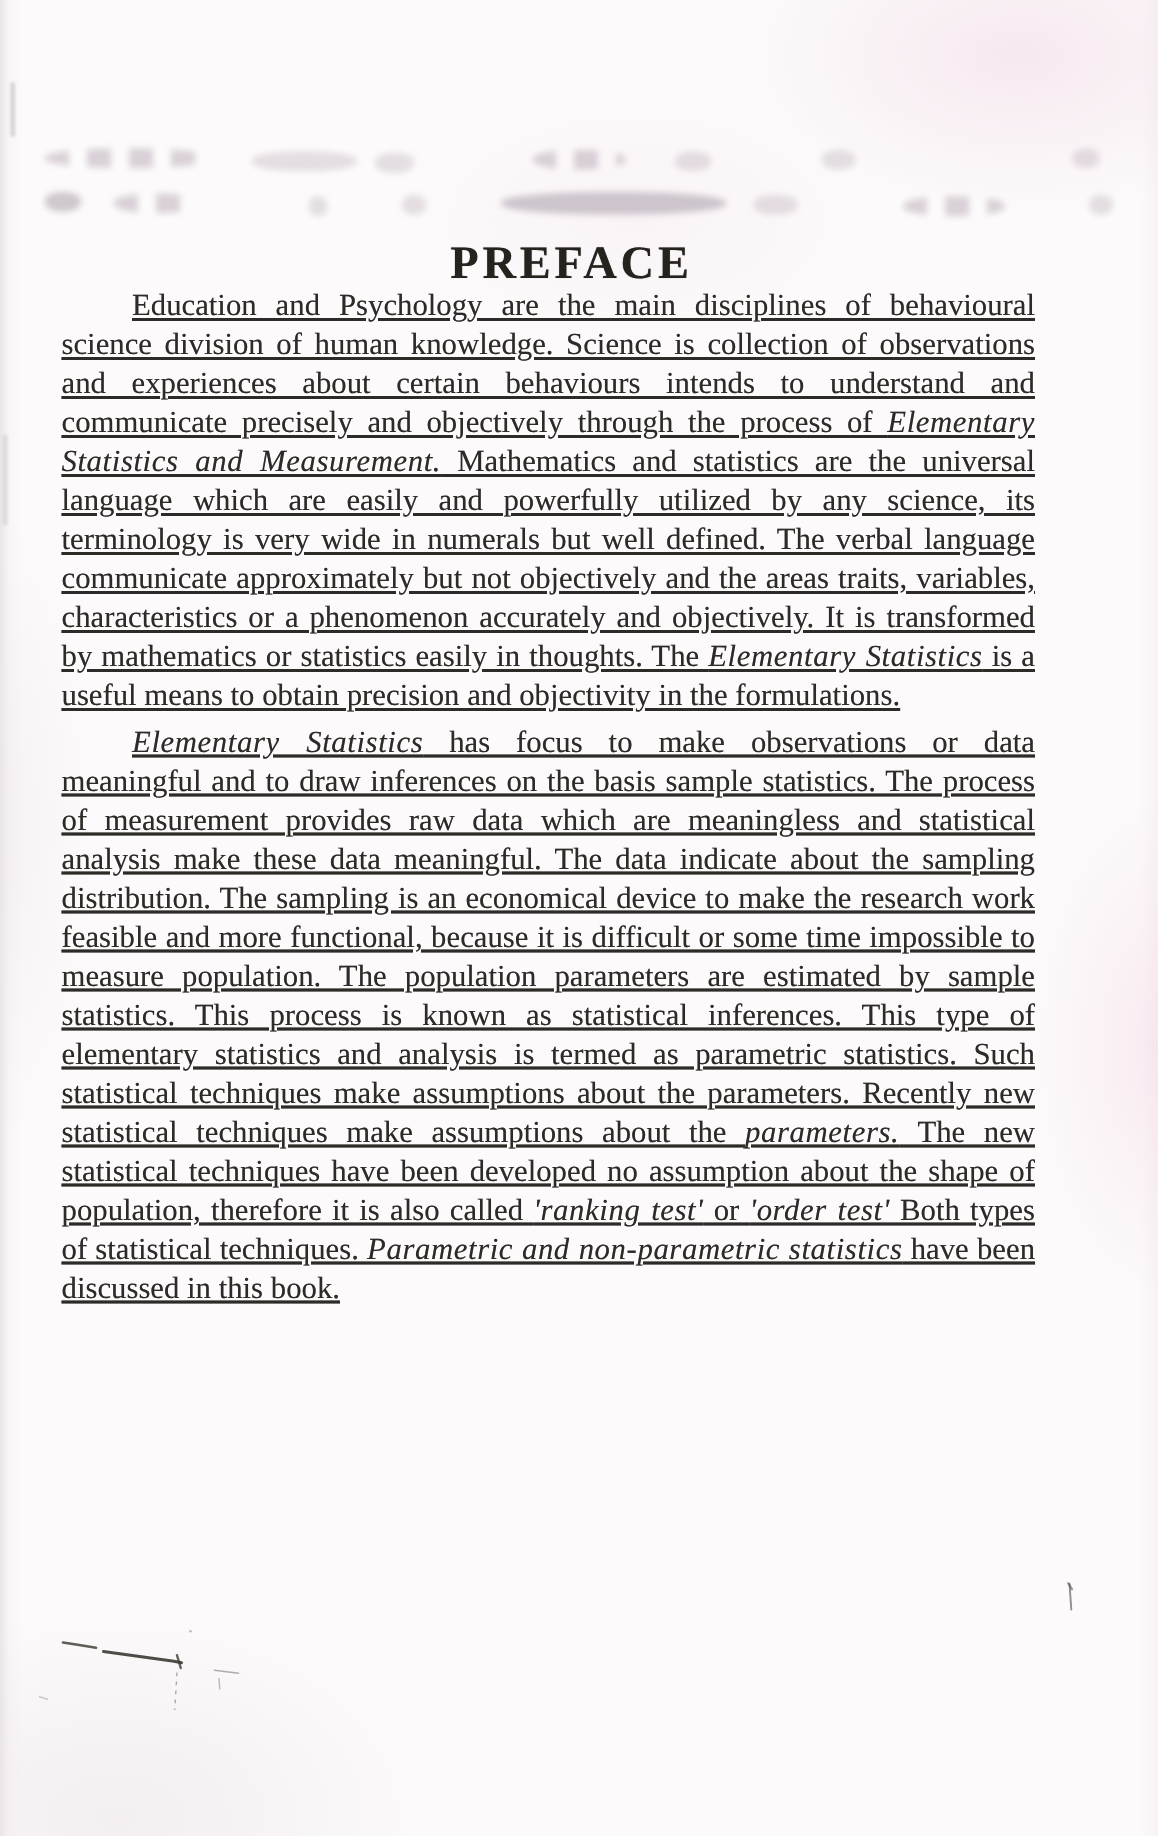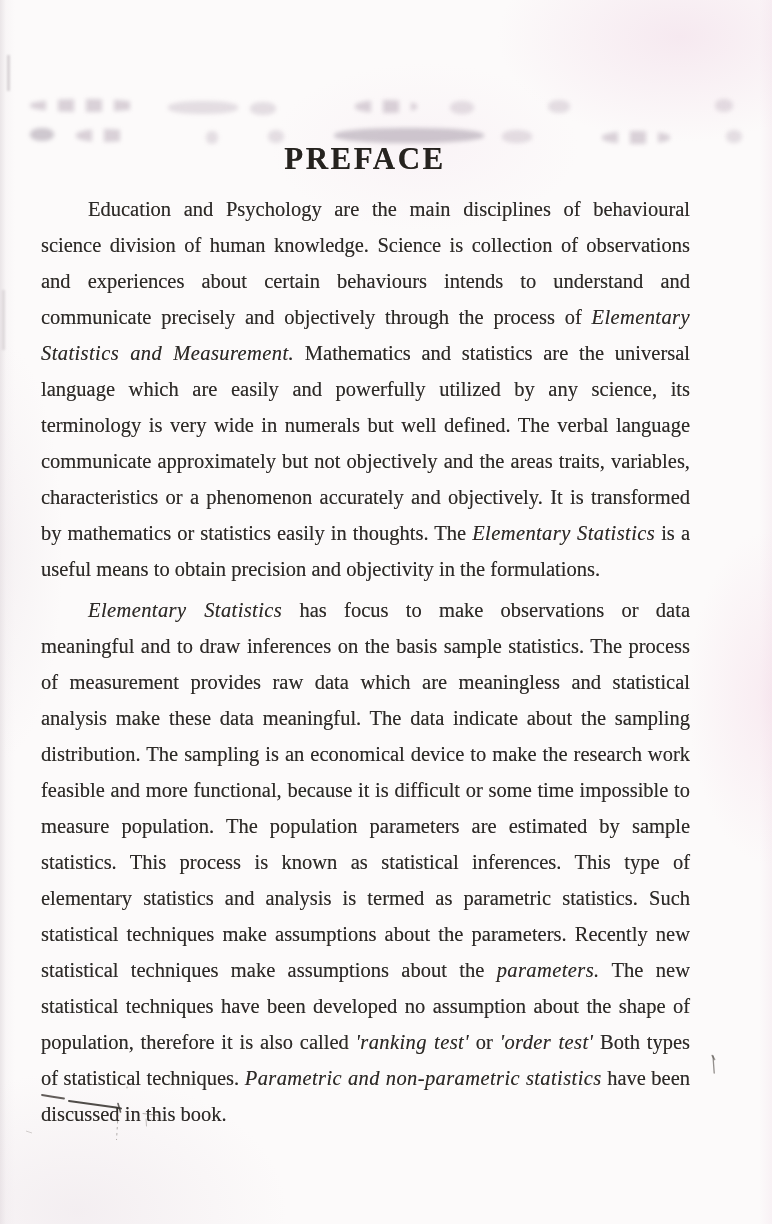--- a/index.html
+++ b/index.html
@@ -24,40 +24,41 @@
       linear-gradient(270deg, rgba(240,222,233,.30) 0px, transparent 12px);
     font-family: "Liberation Serif", "DejaVu Serif", serif;
   }
 
   
   .title {
     position: absolute;
     left: 40px;
     top: 141px;
     width: 650px;
-    margin: 0;
+    margin: 16px;
     text-align: center;
     font-size: 31px;
     font-weight: bold;
     letter-spacing: 2.5px;
     color: #26231f;
     text-shadow: 0 0 0.5px rgba(38,35,31,.55);
   }
 
   
   .content {
     position: absolute;
     left: 41px;
     top: 191px;
     width: 649px;
     text-align: justify;
     font-size: 20.5px;
-    line-height: 36px;
+    line-height: 26px;
     color: #2d2a27;
     text-shadow: 0 0 0.4px rgba(45,42,39,.5);
+    text-decoration: underline;
   }
   .content p {
     margin: 0;
     text-indent: 47px;
   }
   .content p + p {
     margin-top: 5px;
   }
   .content em {
     font-style: italic;

